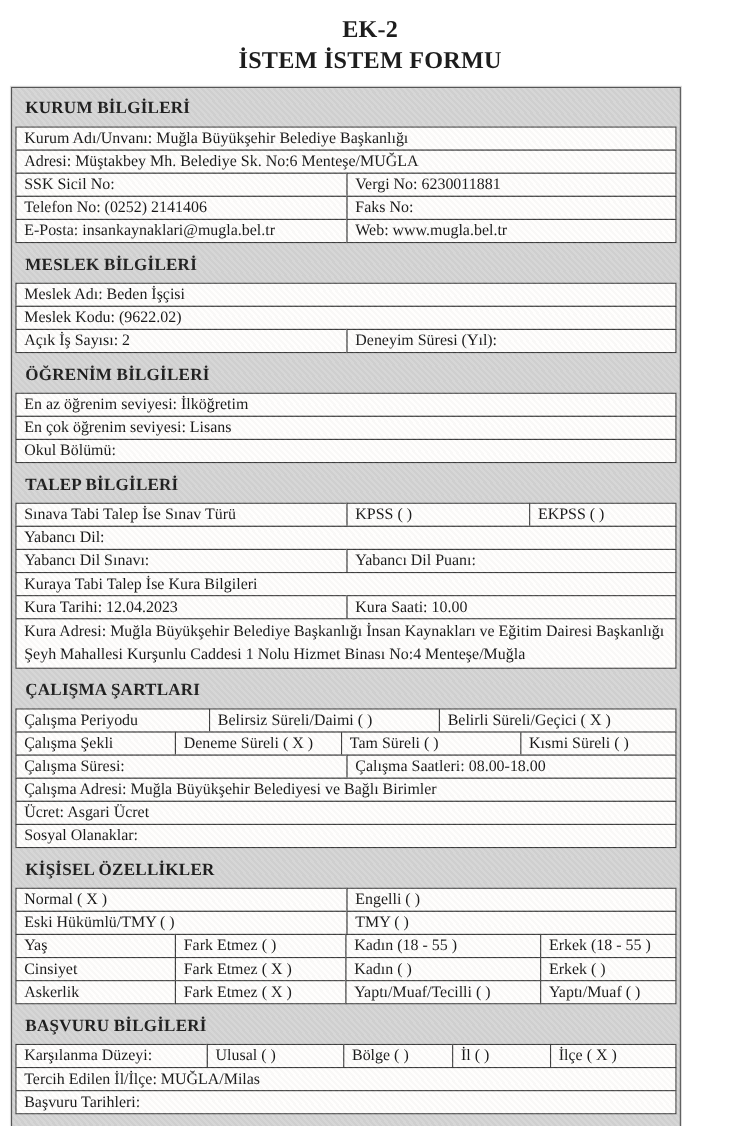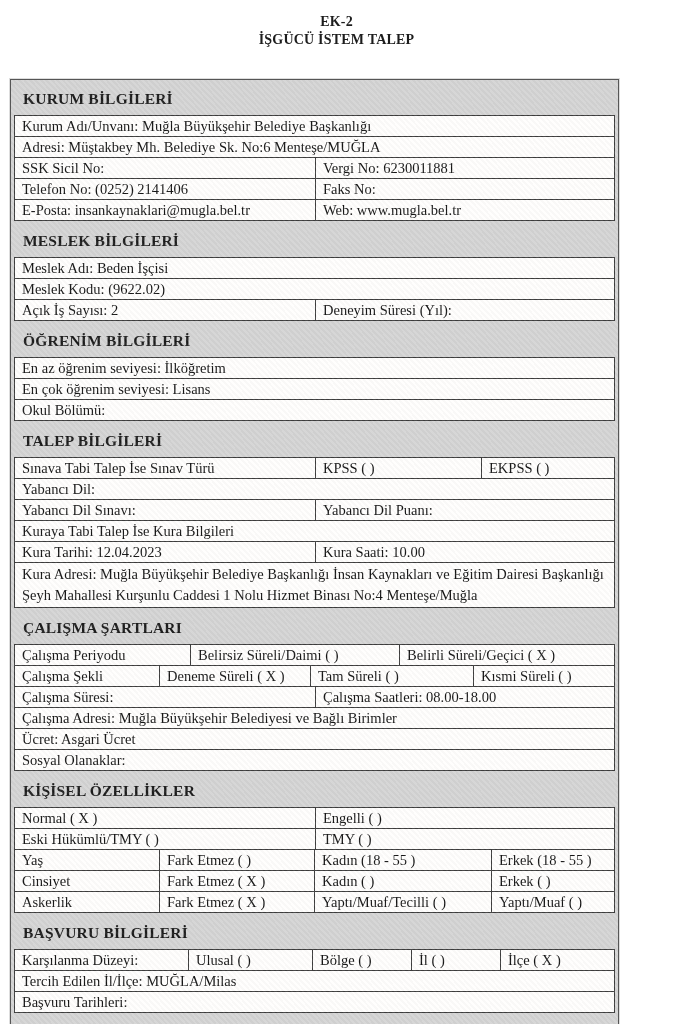--- a/index.html
+++ b/index.html
@@ -5,21 +5,21 @@
   * { margin:0; padding:0; box-sizing:border-box; }
   html,body { width:673px; background:#ffffff; }
   body {
     height:1024px;
     font-family:"Liberation Serif","DejaVu Serif",serif;
     color:#171717;
     position:relative;
     overflow:hidden;
   }
   .title-block { text-align:center; padding-top:13px; line-height:1.28; }
-  .title-line { font-size:14px; font-weight:bold; letter-spacing:.2px; color:#1d1d1d; }
+  .title-line { font-size:22px; font-weight:bold; letter-spacing:.2px; color:#1d1d1d; }
 
   .form-container {
     position:absolute;
     left:10px; top:79px;
     width:609px;
     background:#d4d4d4;
     border:1px solid #565656;
     padding:2px 3px 9px 3px;
     box-shadow:0 0 0 1px rgba(120,120,120,.25);
   }
@@ -68,21 +68,21 @@
   .w177 { width:177px; flex:0 0 auto; }
   .w178 { width:178px; flex:0 0 auto; }
   .w210 { width:210px; flex:0 0 auto; }
   .w302 { width:302px; flex:0 0 auto; }
 </style>
 </head>
 <body>
 
 <div class="title-block">
   <div class="title-line">EK-2</div>
-  <div class="title-line">İŞGÜCÜ İSTEM TALEP</div>
+  <div class="title-line">İSTEM İSTEM FORMU</div>
 </div>
 
 <div class="form-container">
 
   <div class="sec">
     <div class="sec-h">KURUM BİLGİLERİ</div>
     <div class="rows">
       <div class="row">
         <div class="cell fill">Kurum Adı/Unvanı: Muğla Büyükşehir Belediye Başkanlığı</div>
       </div>

